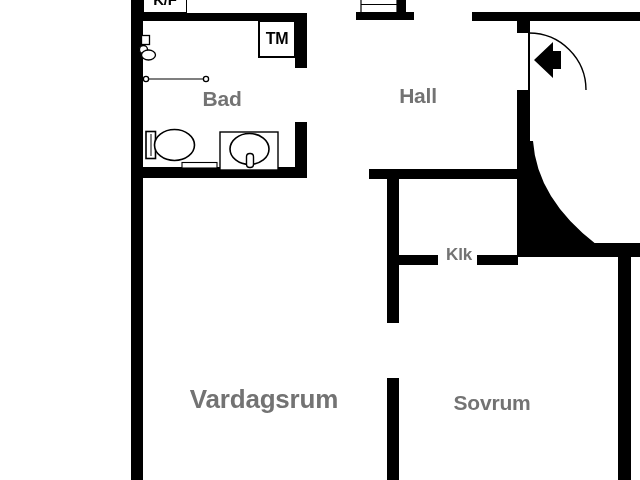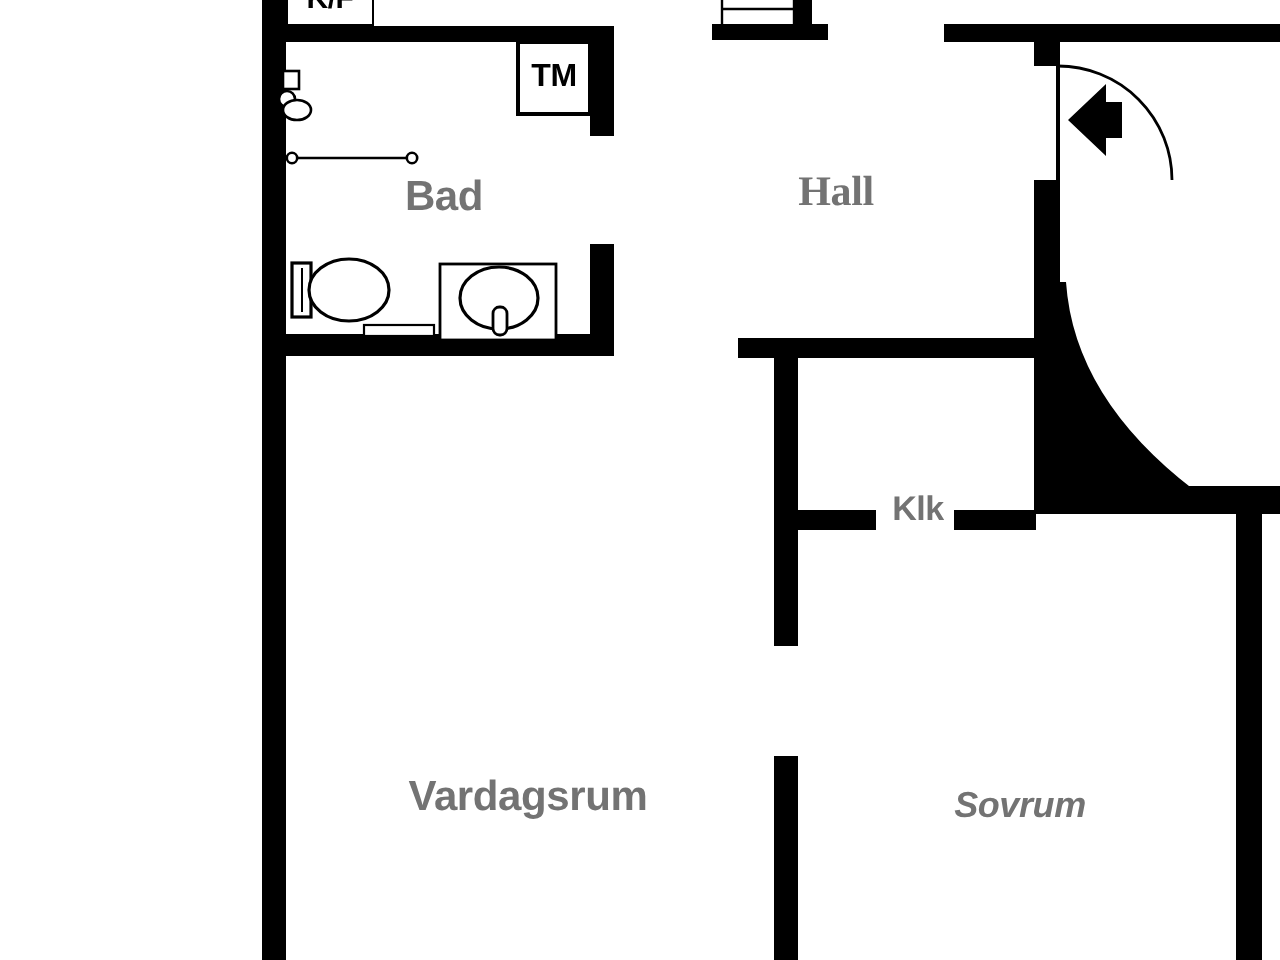--- a/index.html
+++ b/index.html
@@ -14,24 +14,24 @@
     display:flex;align-items:center;justify-content:center;
     font-weight:700;color:#000;box-sizing:border-box;letter-spacing:-0.2px;
   }
   .box-tm{left:258px;top:20px;width:38px;height:38px;font-size:16px;}
   .box-kf{left:143px;top:-15px;width:44px;height:28px;font-size:15px;border-width:1.5px;}
   .room-label{
     position:absolute;transform:translate(-50%,-50%);z-index:4;
     font-weight:700;color:#737373;white-space:nowrap;letter-spacing:-0.2px;
   }
   .lbl-bad{left:222px;top:99px;font-size:21px;}
-  .lbl-hall{left:418px;top:96px;font-size:21px;font-family:Liberation Serif, serif;}
+  .lbl-hall{left:418px;top:96px;font-size:21px;}
   .lbl-klk{left:459px;top:214px;font-size:17px;margin-top:41px;}
-  .lbl-vardagsrum{left:264px;top:399px;font-size:21px;}
-  .lbl-sovrum{left:510px;top:403px;font-size:18px;font-style:italic;}
+  .lbl-vardagsrum{left:264px;top:399px;font-size:26px;}
+  .lbl-sovrum{left:492px;top:403px;font-size:21px;}
 
   
   .w-left{left:131px;top:0;width:12px;height:480px;}
   .w-bath-top{left:143px;top:13px;width:164px;height:8px;}
   .w-bath-right-up{left:295px;top:13px;width:12px;height:55px;}
   .w-bath-right-low{left:295px;top:122px;width:12px;height:56px;}
   .w-bath-bottom{left:143px;top:167px;width:164px;height:11px;}
   .w-topdoor-stub{left:397px;top:0;width:9px;height:19px;}
   .w-topdoor-sill{left:356px;top:12px;width:58px;height:8px;}
   .w-top-right{left:472px;top:12px;width:168px;height:9px;}

